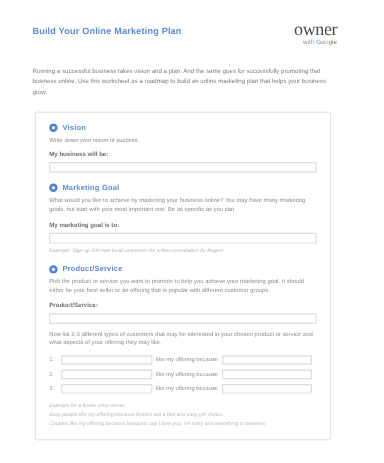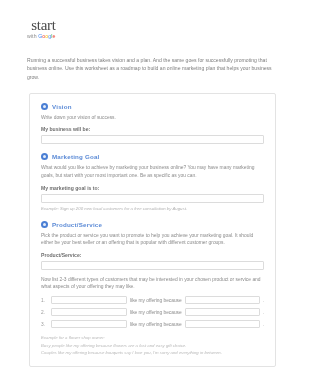--- a/index.html
+++ b/index.html
@@ -194,22 +194,23 @@
     color: #b8b8b8;
     line-height: 7.2px;
   }
 </style>
 </head>
 <body>
 
 <div class="page">
 
   <div class="header">
+    <h1 class="doc-title">Build Your Online Marketing Plan</h1>
     <div class="logo">
-      <span class="logo-learn">start</span>
+      <span class="logo-learn">owner</span>
       <span class="logo-sub"><span>with</span>&nbsp;<span class="g-blue">G</span><span class="g-red">o</span><span class="g-yellow">o</span><span class="g-blue">g</span><span class="g-green">l</span><span class="g-red">e</span></span>
     </div>
   </div>
 
   <p class="intro">Running a successful business takes vision and a plan. And the same goes for successfully promoting that business online. Use this worksheet as a roadmap to build an online marketing plan that helps your business grow.</p>
 
   <div class="card">
 
     <div class="section">
       <div class="sec-head">

